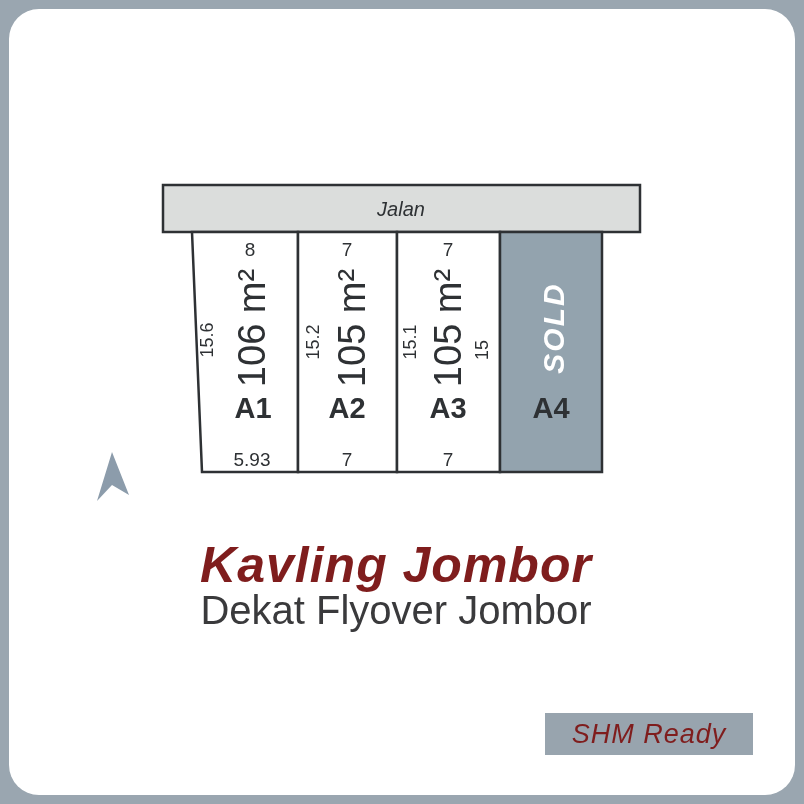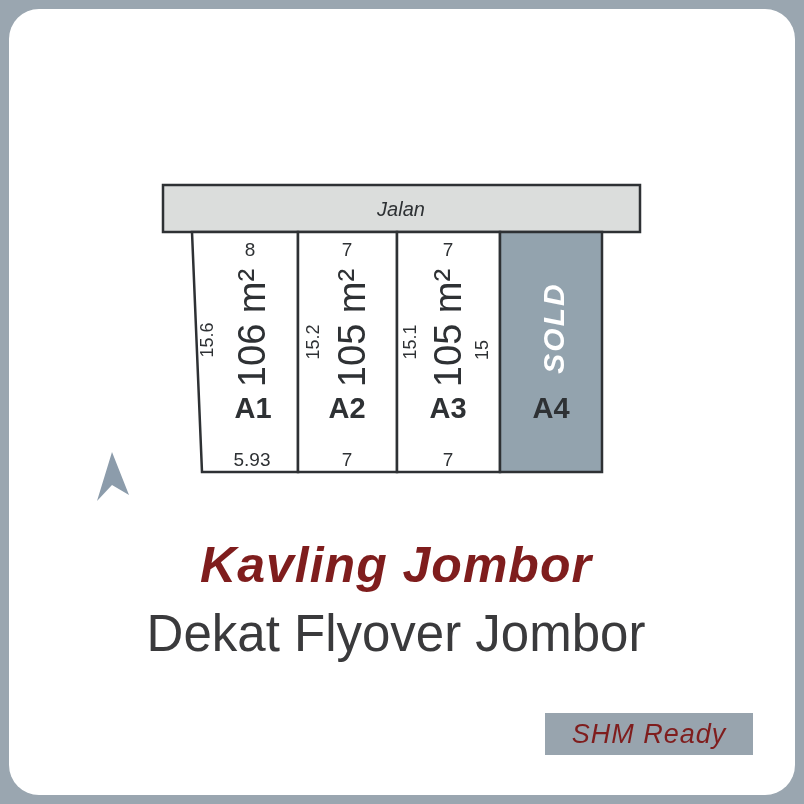--- a/index.html
+++ b/index.html
@@ -18,22 +18,22 @@
   .t-dim{font-size:19px;}
   .t-dimside{font-size:18px;}
   .t-area{font-size:38px;}
   .t-id{font-size:29px;font-weight:bold;}
   .t-sold{font-size:30px;font-weight:bold;font-style:italic;fill:#ffffff;letter-spacing:2px;}
   .title{
     position:absolute;left:0;top:536px;width:792px;text-align:center;
     font-size:50px;font-weight:bold;font-style:italic;color:#7f1d1d;letter-spacing:1px;
   }
   .subtitle{
-    position:absolute;left:0;top:604px;width:792px;text-align:center;
-    font-size:51px;font-weight:normal;color:#3A3A3C;
+    position:absolute;left:0;top:588px;width:792px;text-align:center;
+    font-size:40px;font-weight:normal;color:#3A3A3C;
   }
   .badge{
     position:absolute;left:545px;top:713px;width:208px;height:42px;
     background:#98A4AE;display:flex;align-items:center;justify-content:center;
   }
   .badge span{
     color:#7f1d1d;font-size:27px;font-style:italic;letter-spacing:1px;
   }
 </style>
 </head>

